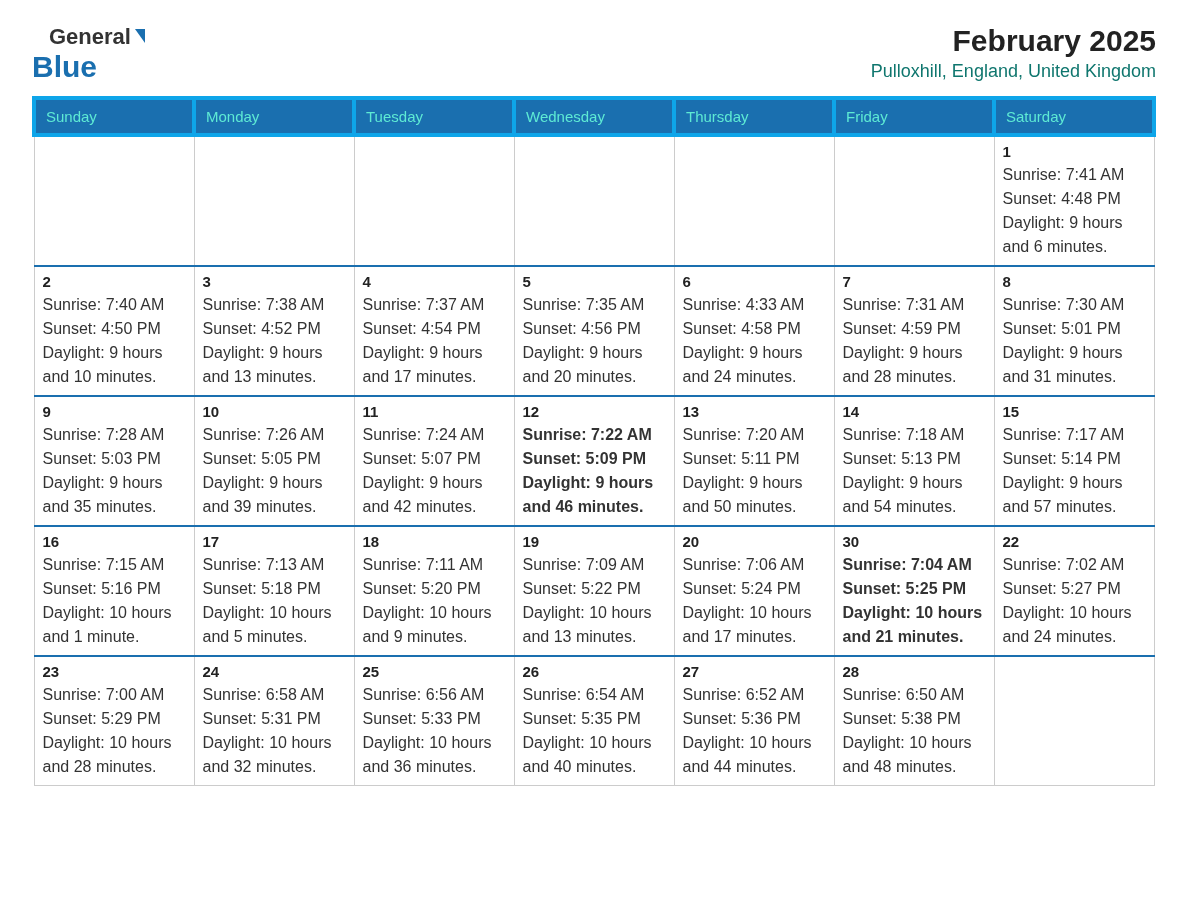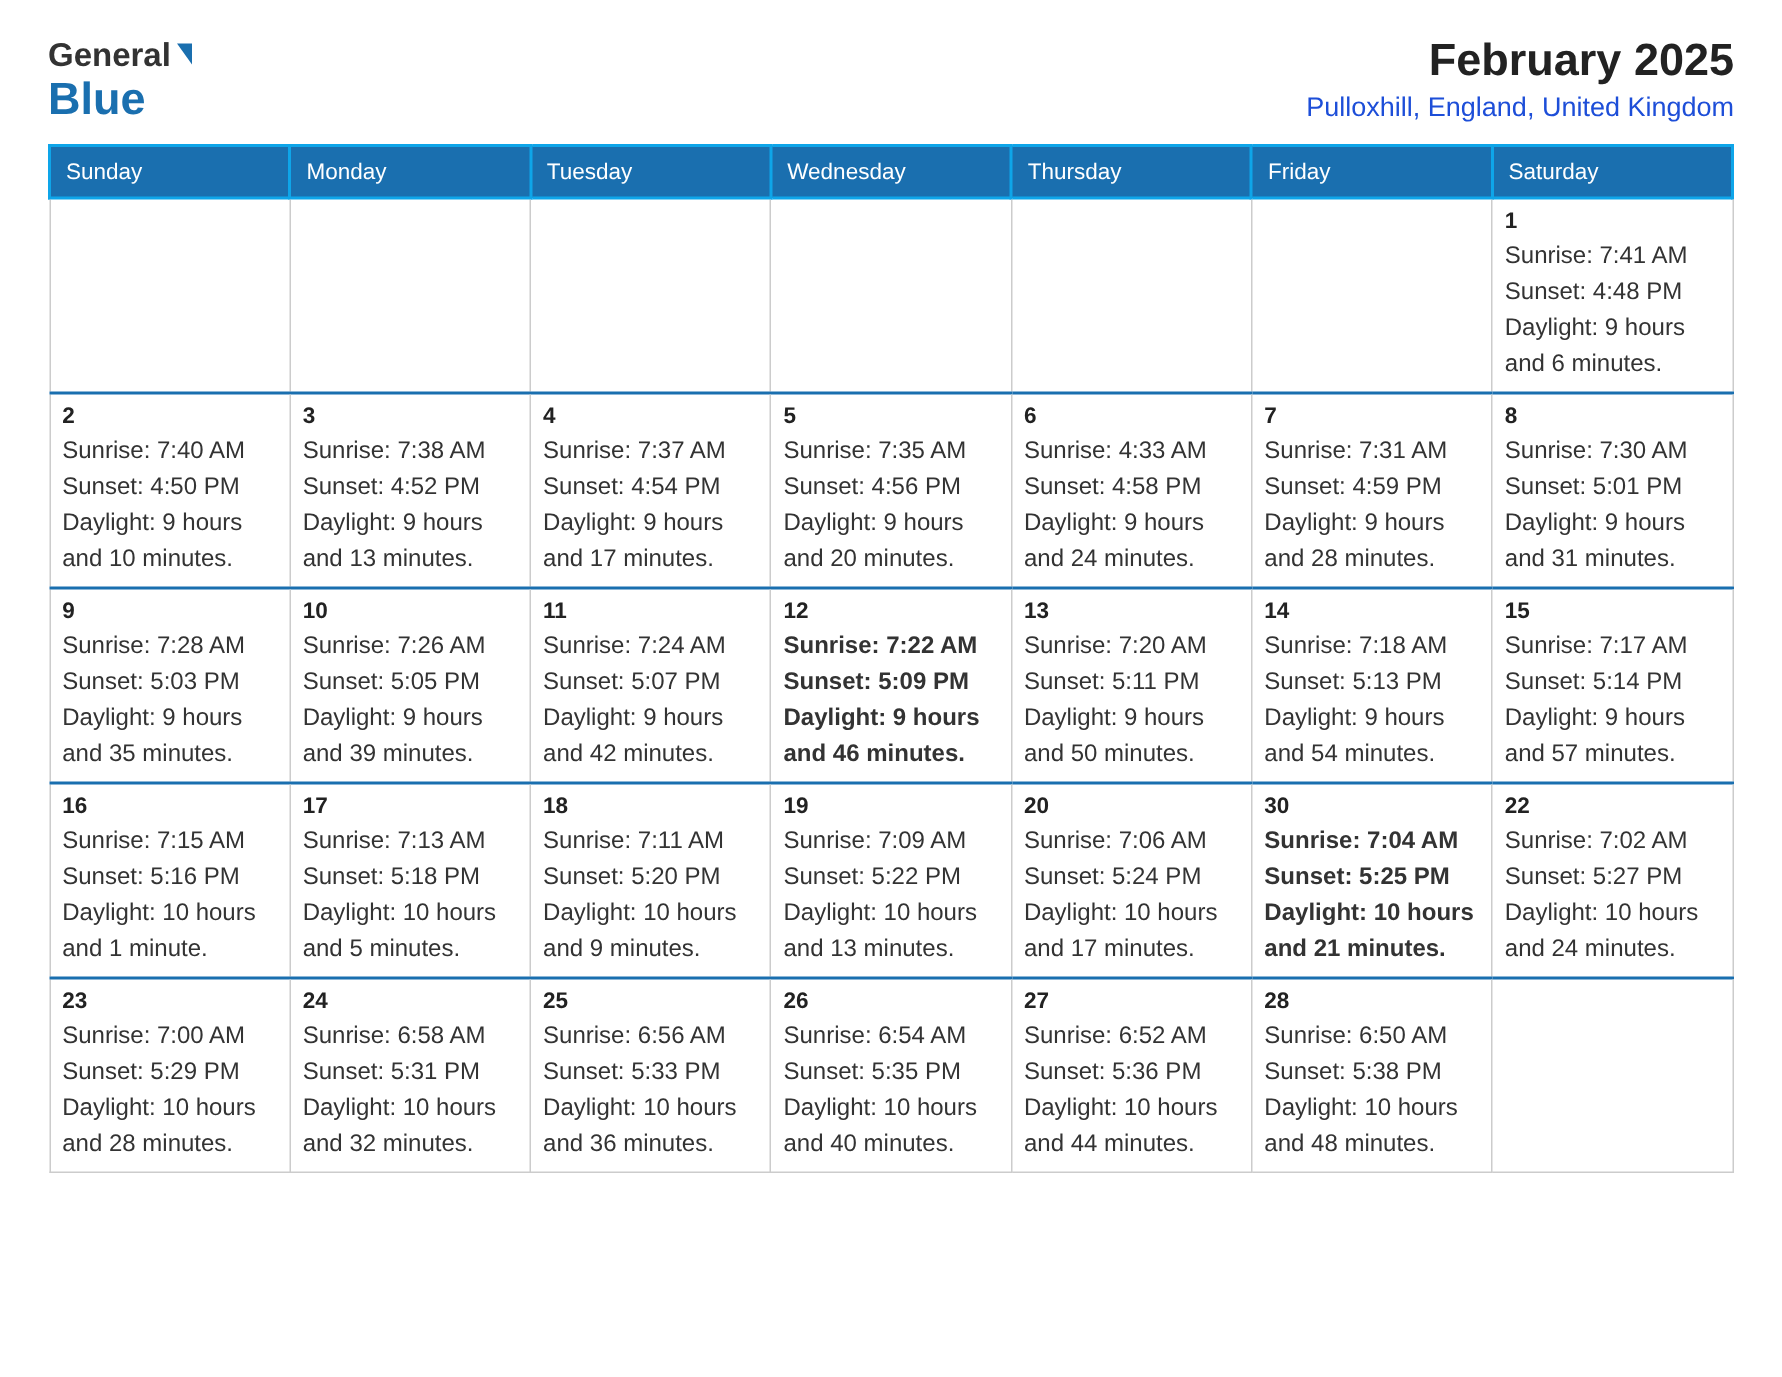--- a/index.html
+++ b/index.html
@@ -21,20 +21,21 @@
       flex-direction: column;
       align-items: flex-start;
     }
     .logo-text {
       font-size: 22px;
       font-weight: bold;
       color: #333;
       display: flex;
       align-items: center;
       gap: 2px;
+      margin-left: 17px;
     }
     .logo-general { color: #333; }
     .logo-blue { color: #1a6faf; }
     .logo-triangle {
       width: 0;
       height: 0;
       border-left: 10px solid transparent;
       border-right: 0px solid transparent;
       border-top: 14px solid #1a6faf;
       margin-left: 2px;
@@ -44,36 +45,36 @@
       text-align: right;
     }
     .month-title {
       font-size: 30px;
       font-weight: bold;
       color: #222;
       line-height: 1.1;
     }
     .location {
       font-size: 18px;
-      color: #1d4ed8;
+      color: #0f766e;
       margin-top: 4px;
     }
     .calendar {
       width: 100%;
       border-collapse: collapse;
       border: 1px solid #aaa;
     }
     .calendar th {
       background-color: #1a6faf;
-      color: #ffffff;
+      color: #5eead4;
       font-size: 15px;
       font-weight: normal;
       padding: 8px 10px;
       text-align: left;
-      border: 2px solid #0ea5e9;
+      border: 4px solid #0ea5e9;
     }
     .calendar td {
       vertical-align: top;
       padding: 6px 8px;
       border: 1px solid #ccc;
       min-height: 110px;
       width: 14.28%;
       font-size: 12.5px;
       color: #333;
     }

